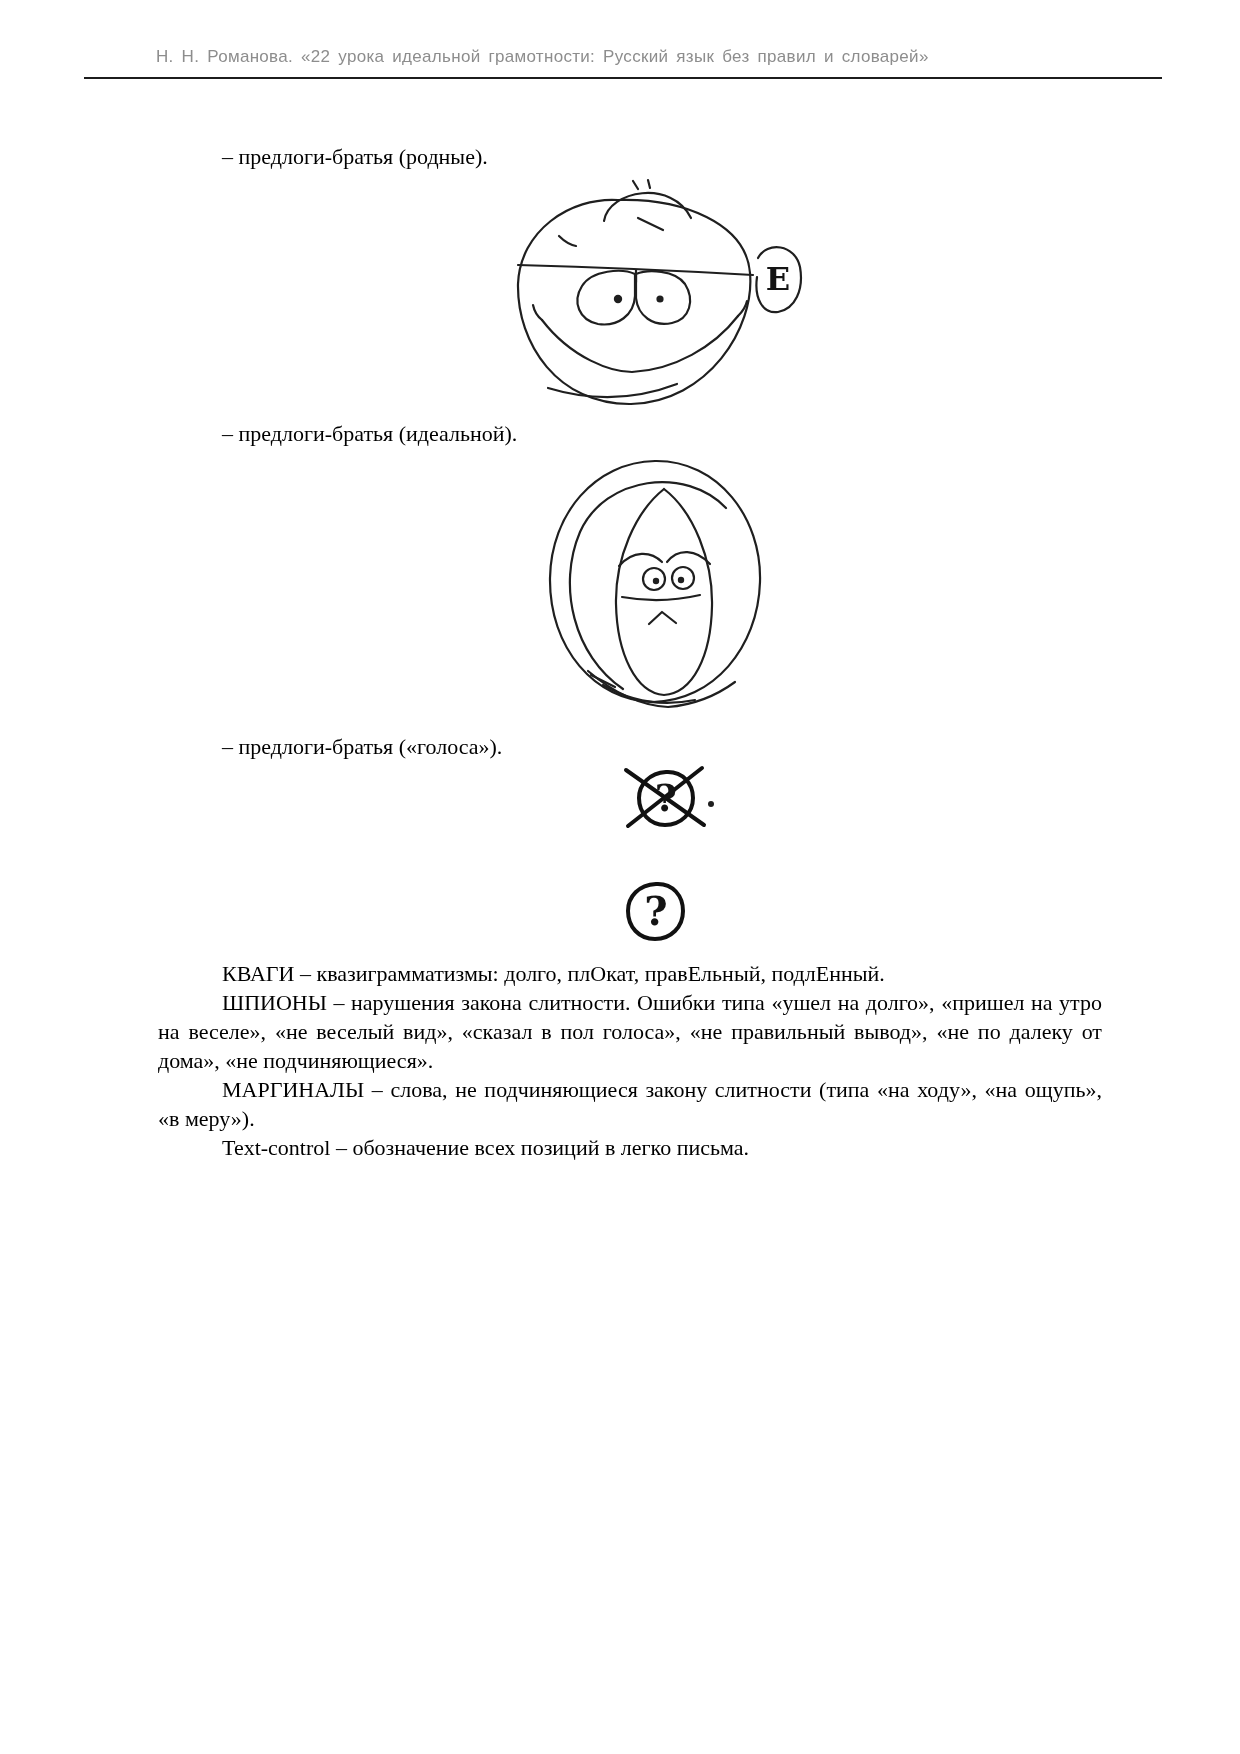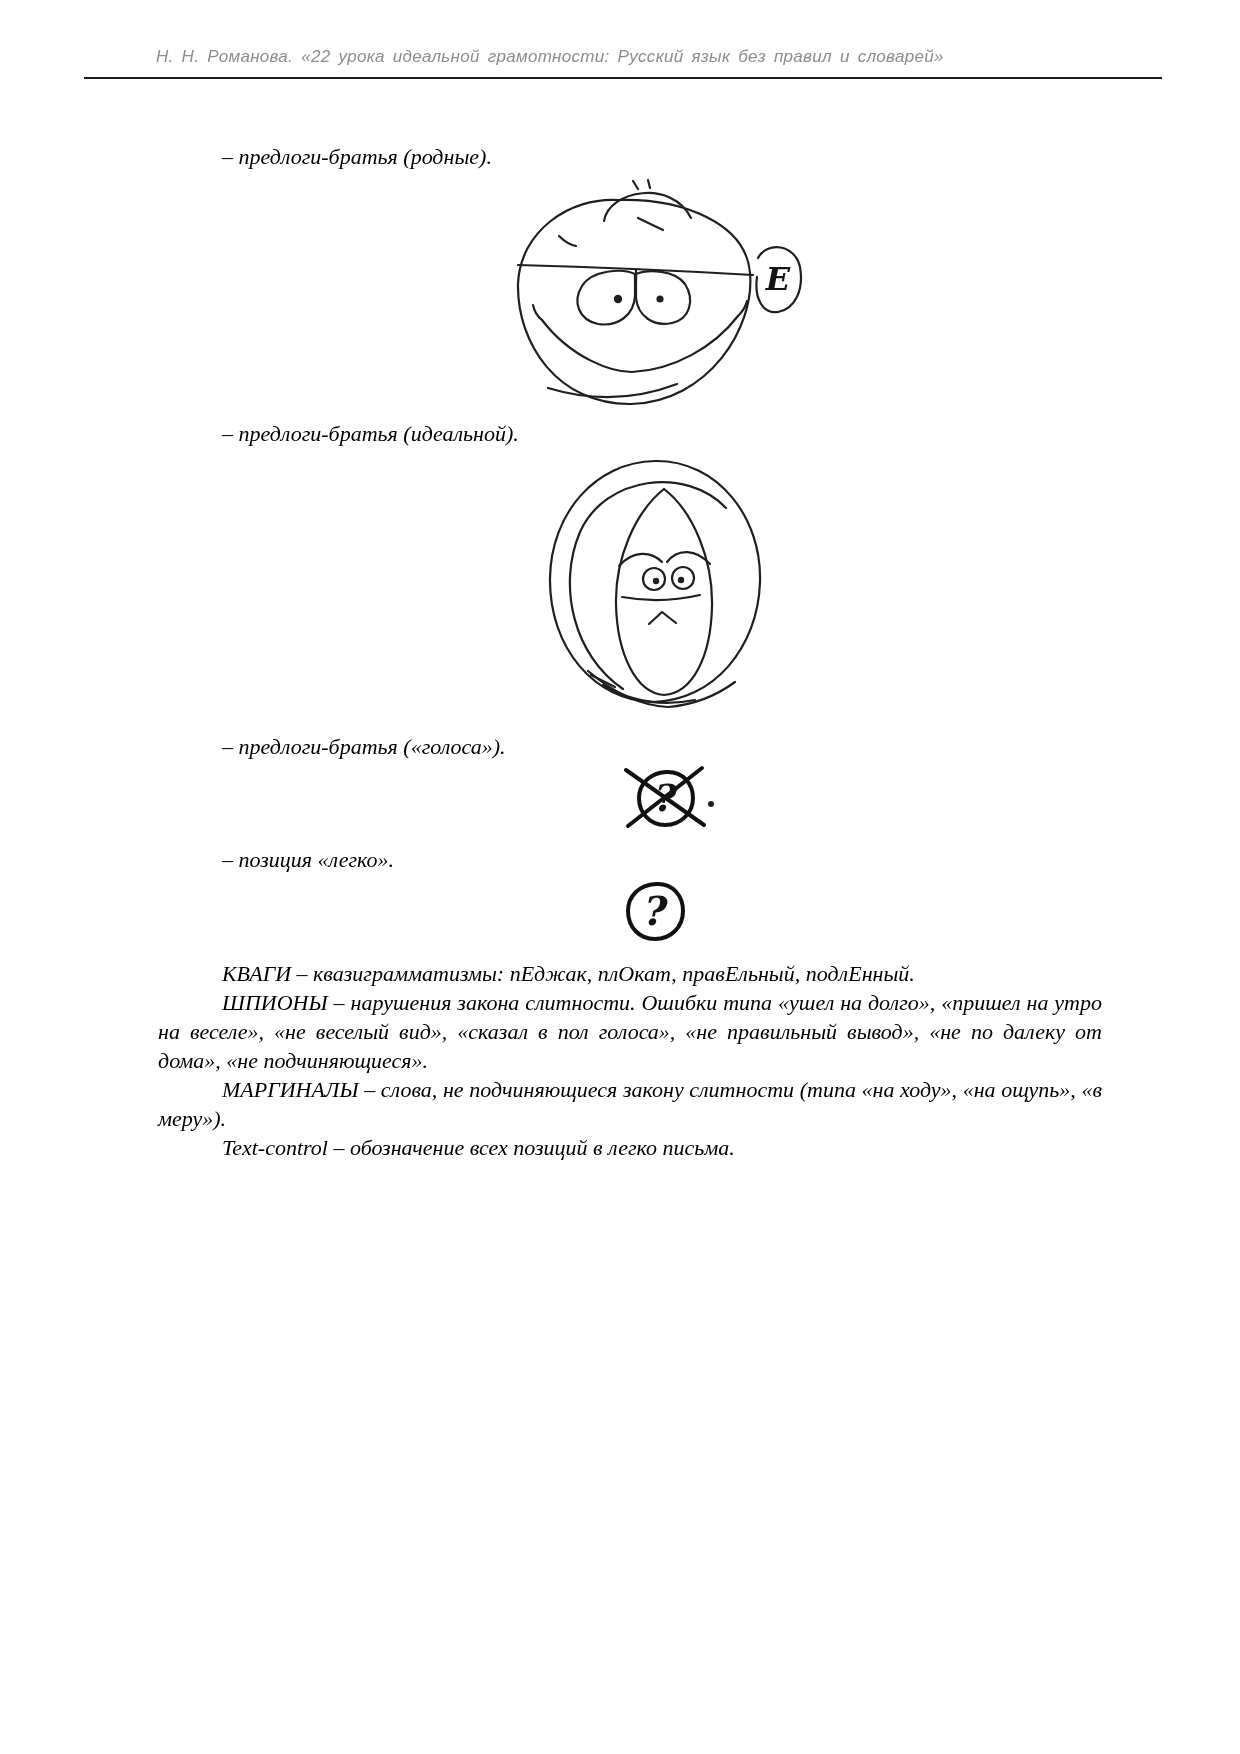--- a/index.html
+++ b/index.html
@@ -3,21 +3,20 @@
 <meta charset="utf-8">
 <style>
   html,body{margin:0;padding:0;background:#ffffff;}
   .page{
     position:relative;
     width:1240px;height:1250px;
     background:#ffffff;
     font-family:"Liberation Serif", serif;
     color:#000000;
     overflow:hidden;
-    font-style:italic;
   }
   .header-text{
     position:absolute;left:156px;top:46px;
     font-family:"Liberation Sans", sans-serif;
     font-size:17px;line-height:22px;
     color:#8d8d8d;
     letter-spacing:0.3px;word-spacing:3px;
     white-space:nowrap;
   }
   .header-rule{
@@ -133,31 +132,30 @@
   <svg class="sketch sym1" width="106" height="76" viewBox="0 0 106 76" aria-hidden="true">
     <g class="stroke-bold">
       <path d="M 54,12 C 71,11 81,24 81,38 C 81,53 69,65 53,65 C 38,65 27,53 27,38 C 27,24 38,13 54,12"></path>
       <path d="M 14,10 L 92,65"></path>
       <path d="M 90,8 L 16,66"></path>
     </g>
     <text class="sketch-letter" x="54" y="51" font-size="38" text-anchor="middle">?</text>
     <circle class="ink" cx="99" cy="44" r="3"></circle>
   </svg>
 
-  <div class="bodyline line-4">– позиция «легко».</div>
 
   <svg class="sketch sym2" width="80" height="70" viewBox="0 0 80 70" aria-hidden="true">
     <g class="stroke-bold">
       <path d="M 41,7 C 58,6 68,19 68,34 C 68,50 56,62 40,62 C 24,62 13,50 13,34 C 13,19 24,8 41,7"></path>
     </g>
     <text class="sketch-letter" x="41" y="48" font-size="40" text-anchor="middle">?</text>
   </svg>
 
   <div class="text-block">
-    <p>КВАГИ – квазиграмматизмы: пЕджак, плОкат, правЕльный, подлЕнный.</p>
+    <p>КВАГИ – квазиграмматизмы: долго, плОкат, правЕльный, подлЕнный.</p>
     <p>ШПИОНЫ – нарушения закона слитности. Ошибки типа «ушел на долго», «пришел на утро на веселе», «не веселый вид», «сказал в пол голоса», «не правильный вывод», «не по далеку от дома», «не подчиняющиеся».</p>
     <p>МАРГИНАЛЫ – слова, не подчиняющиеся закону слитности (типа «на ходу», «на ощупь», «в меру»).</p>
     <p>Text-control – обозначение всех позиций в легко письма.</p>
   </div>
 
   <div class="page-number">8</div>
 
 </div>
 
 </body></html>

